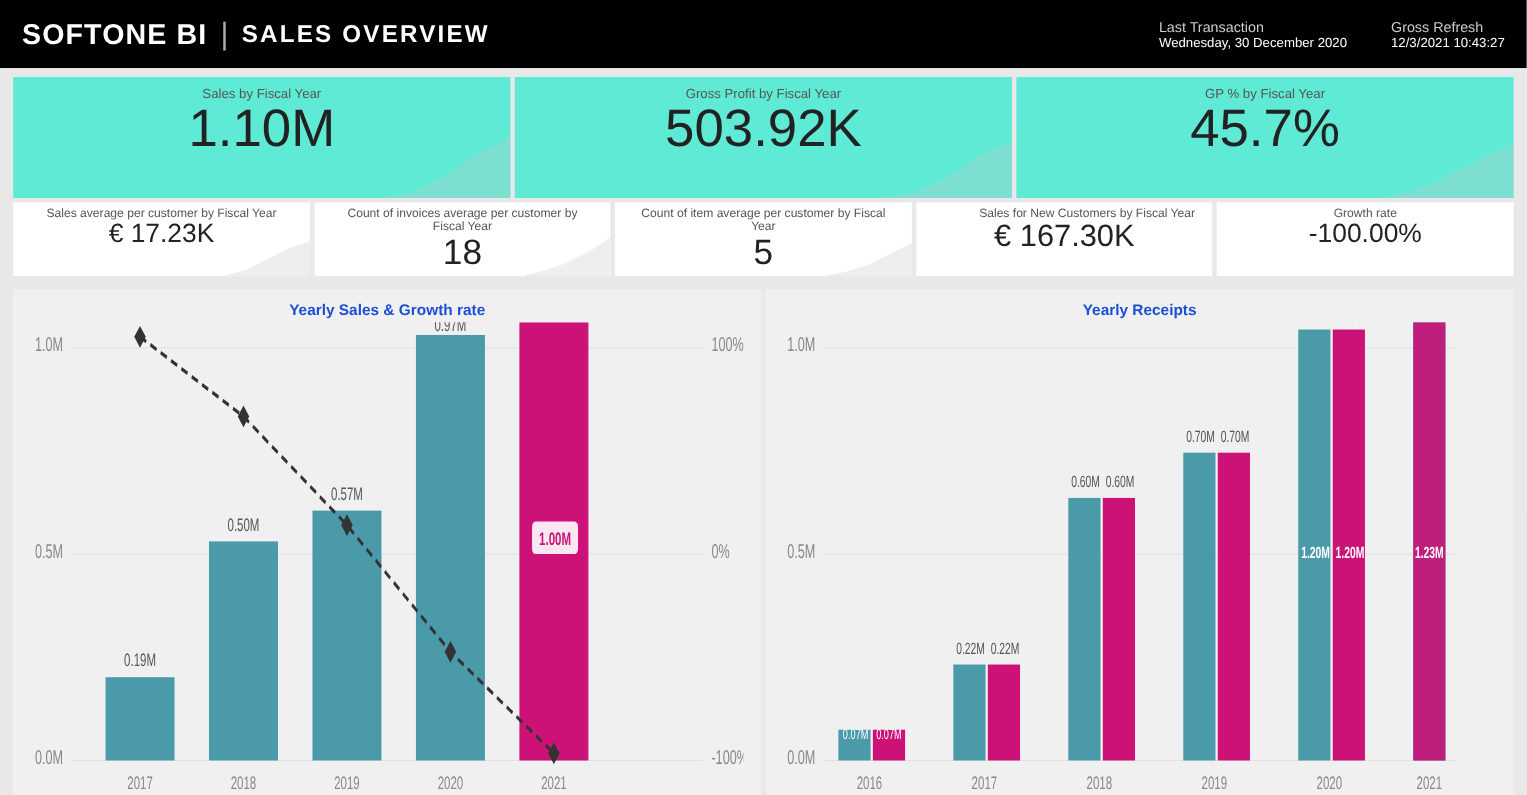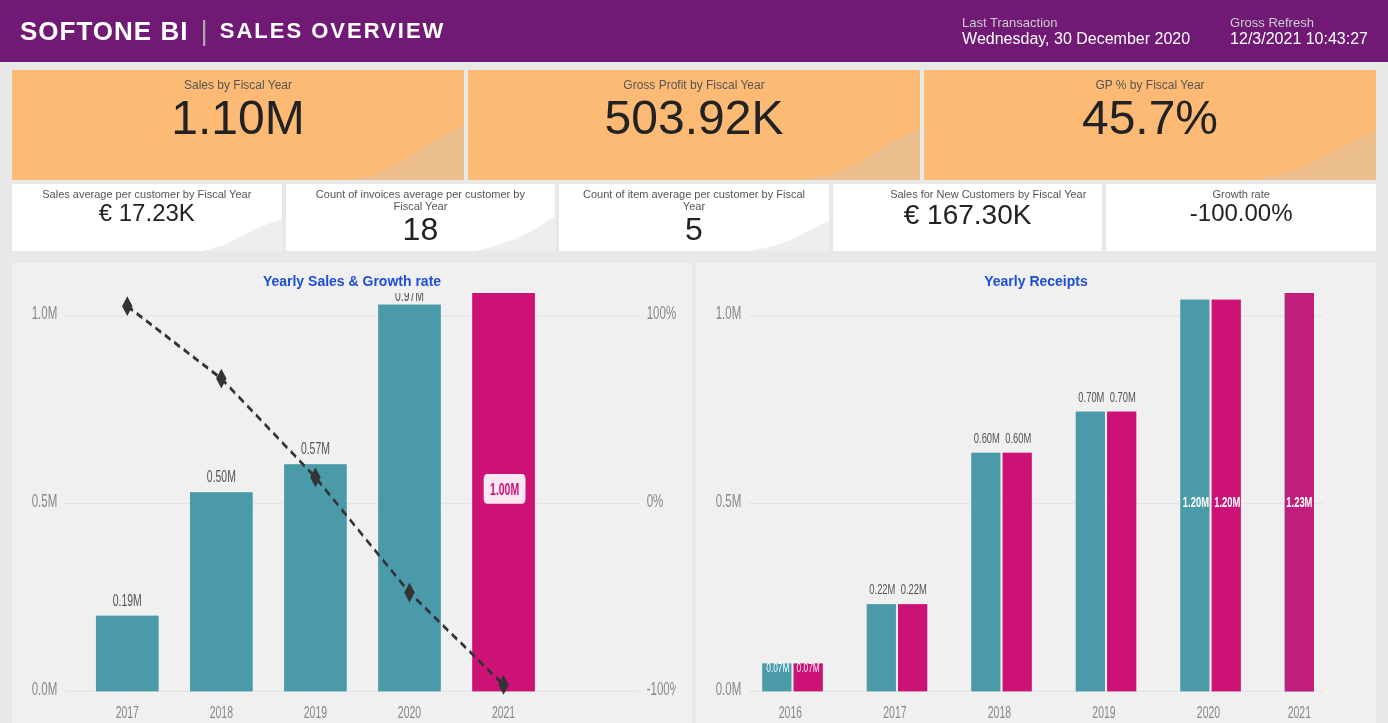--- a/index.html
+++ b/index.html
@@ -1,20 +1,20 @@
 <!DOCTYPE html>
 <html><head>
   <meta charset="utf-8">
   <style>
     * { box-sizing: border-box; margin: 0; padding: 0; }
     body { font-family: 'Segoe UI', Arial, sans-serif; background: #f0f0f0; width: 1388px; height: 723px; overflow: hidden; }
 
     
     .header {
-      background: #701a75;
+      background: #000000;
       color: white;
       display: flex;
       align-items: center;
       justify-content: space-between;
       padding: 0 20px;
       height: 62px;
     }
     .header-left {
       display: flex;
       align-items: center;
@@ -42,34 +42,34 @@
       gap: 40px;
       font-size: 12px;
       text-align: left;
     }
     .header-meta-label {
       color: #ccc;
       font-size: 13px;
     }
     .header-meta-value {
       color: white;
-      font-size: 16px;
+      font-size: 12px;
     }
 
     
     .kpi-section {
       background: #e8e8e8;
       padding: 8px 12px 4px 12px;
     }
     .kpi-row {
       display: flex;
       gap: 4px;
     }
     .kpi-card {
-      background: #fdba74;
+      background: #5eead4;
       flex: 1;
       position: relative;
       padding: 8px 16px 4px 16px;
       overflow: hidden;
     }
     .kpi-label {
       font-size: 12px;
       color: #555;
       text-align: center;
     }

